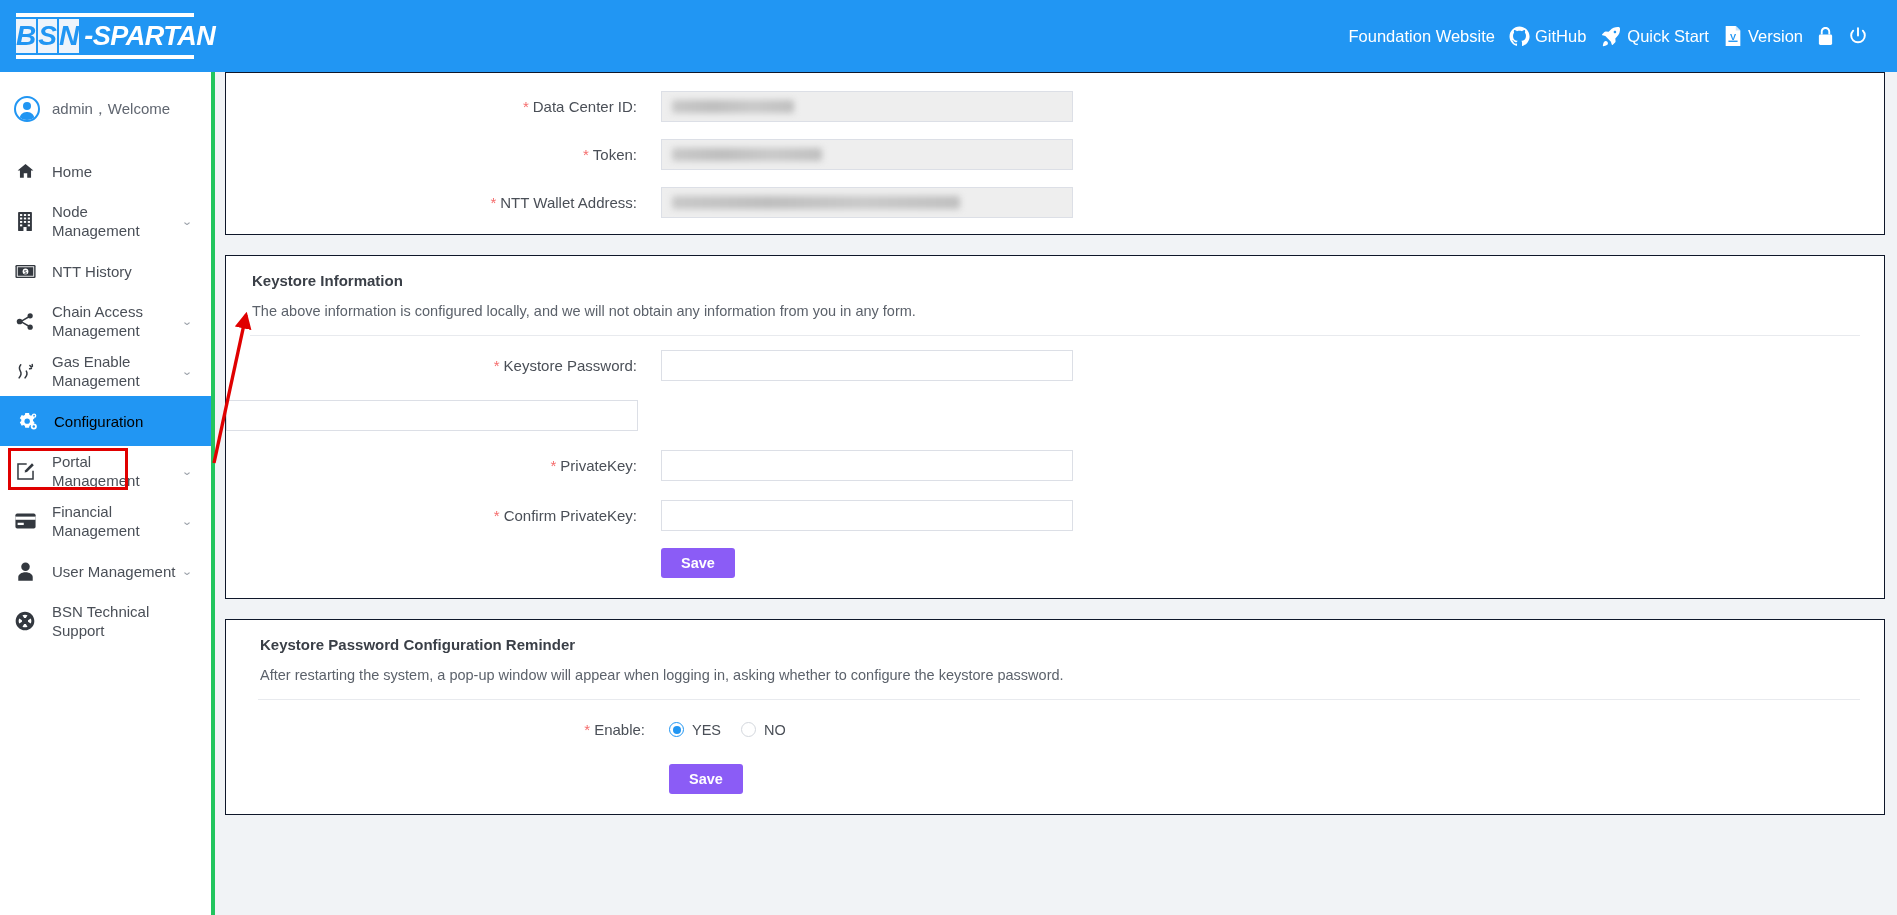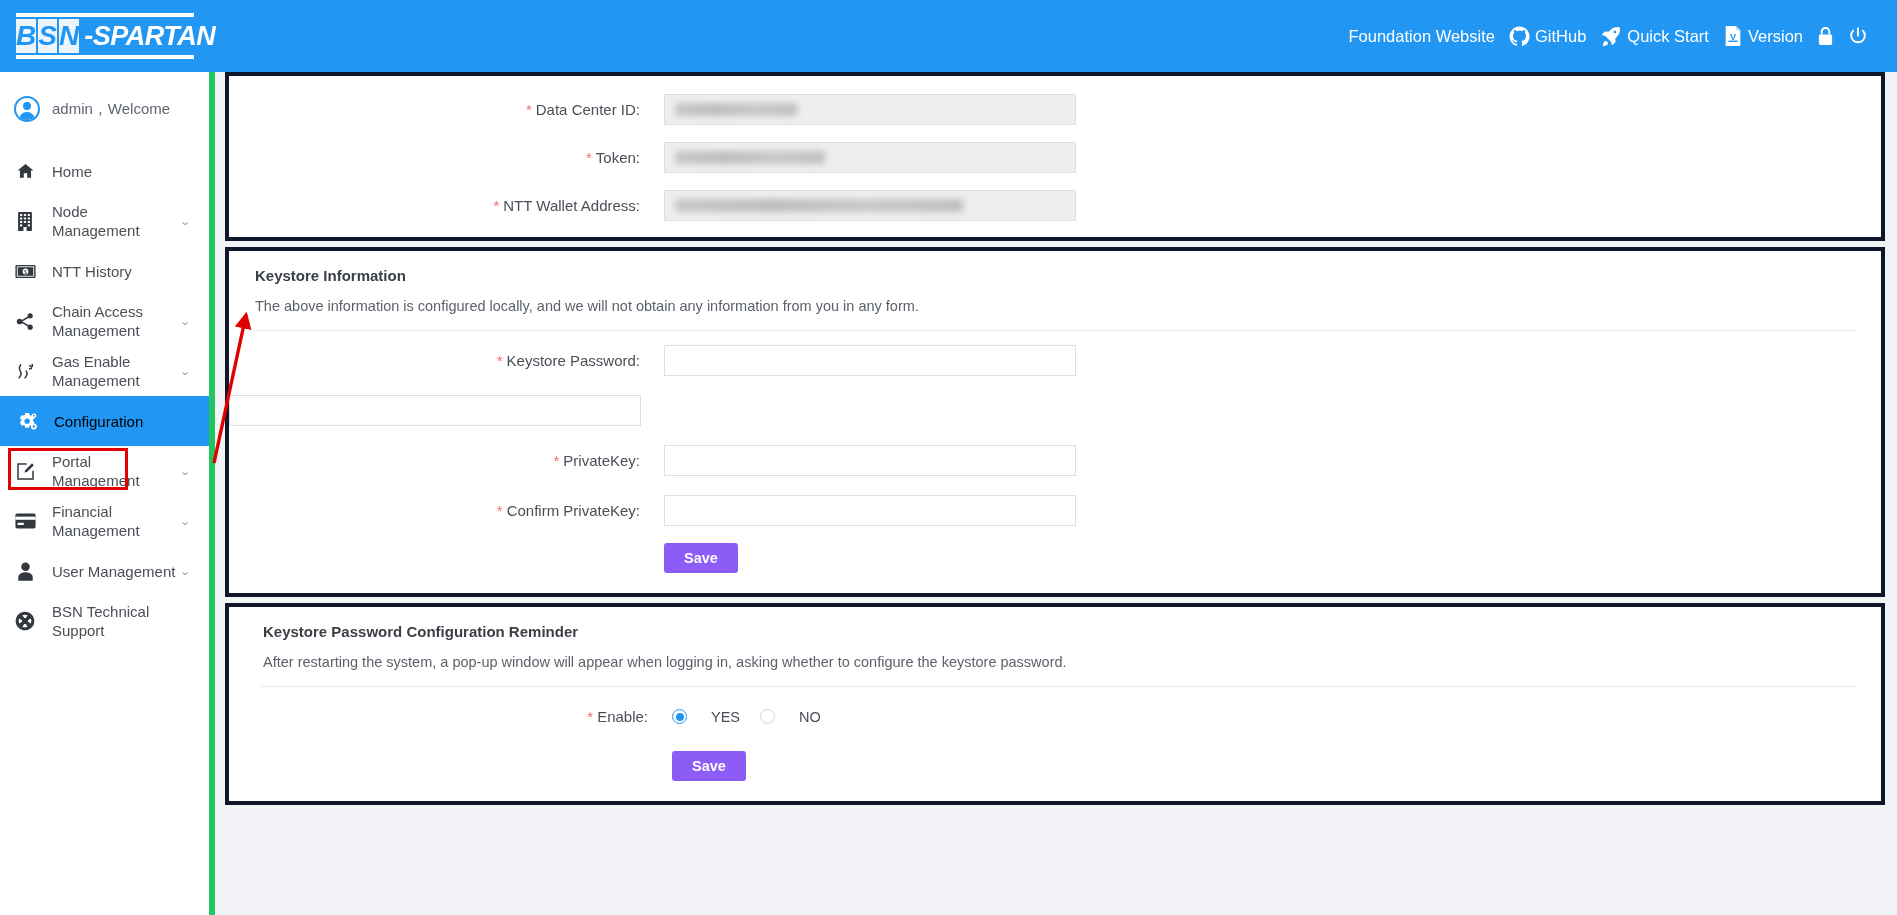--- a/index.html
+++ b/index.html
@@ -50,21 +50,21 @@
     padding: 4px 7px; cursor: pointer; white-space: nowrap;
   }
   .hnav-icon { display: inline-flex; align-items: center; }
   .hnav-icon svg { display: block; }
 
   
   .sidebar {
     position: absolute; top: 72px; left: 0;
     width: 215px; height: 843px;
     background: #ffffff;
-    border-right: 6px solid #22c55e;
+    border-right: 4px solid #22c55e;
     z-index: 30;
     overflow: hidden;
   }
   .user-row {
     display: flex; align-items: center;
     height: 62px; padding-left: 14px; gap: 12px;
     margin-top: 6px;
   }
   .avatar {
     width: 26px; height: 26px; flex: 0 0 26px;
@@ -111,22 +111,22 @@
   
   .main {
     position: absolute; top: 72px; left: 215px;
     width: 1682px; height: 843px;
     background: #f1f3f6;
     padding: 0 12px 0 10px;
     overflow: hidden;
   }
   .card {
     background: #ffffff;
-    border: 4px solid #0f172a;
-    margin-bottom: 6px;
+    border: 1px solid #0f172a;
+    margin-bottom: 20px;
   }
   .card-1 { padding: 18px 0 16px 0; }
   .card-2 { padding: 16px 0 20px 0; }
   .card-3 { padding: 16px 0 20px 8px; }
 
   .sect-title {
     font-size: 15px; font-weight: 700; color: #3a3f47;
     padding: 0 0 0 26px; margin-bottom: 14px;
   }
   .sect-desc {
@@ -176,21 +176,21 @@
   .btn-save {
     background: #8b5cf6; color: #ffffff;
     border: none; border-radius: 3px;
     font-size: 14.5px; font-weight: 600;
     padding: 0 20px; height: 30px; min-width: 62px;
     cursor: pointer;
     font-family: "Liberation Sans", sans-serif;
   }
 
   .radio-group { display: flex; align-items: center; gap: 20px; height: 31px; }
-  .radio-opt { display: flex; align-items: center; gap: 24px; cursor: pointer; }
+  .radio-opt { display: flex; align-items: center; gap: 8px; cursor: pointer; }
   .radio-dot {
     width: 15px; height: 15px; border-radius: 50%;
     border: 1px solid #d3d7dd; background: #ffffff;
     position: relative; flex: 0 0 15px;
   }
   .radio-opt.sel .radio-dot {
     border-color: #2196f3; background: #ffffff;
   }
   .radio-opt.sel .radio-dot::after {
     content: ""; position: absolute;

